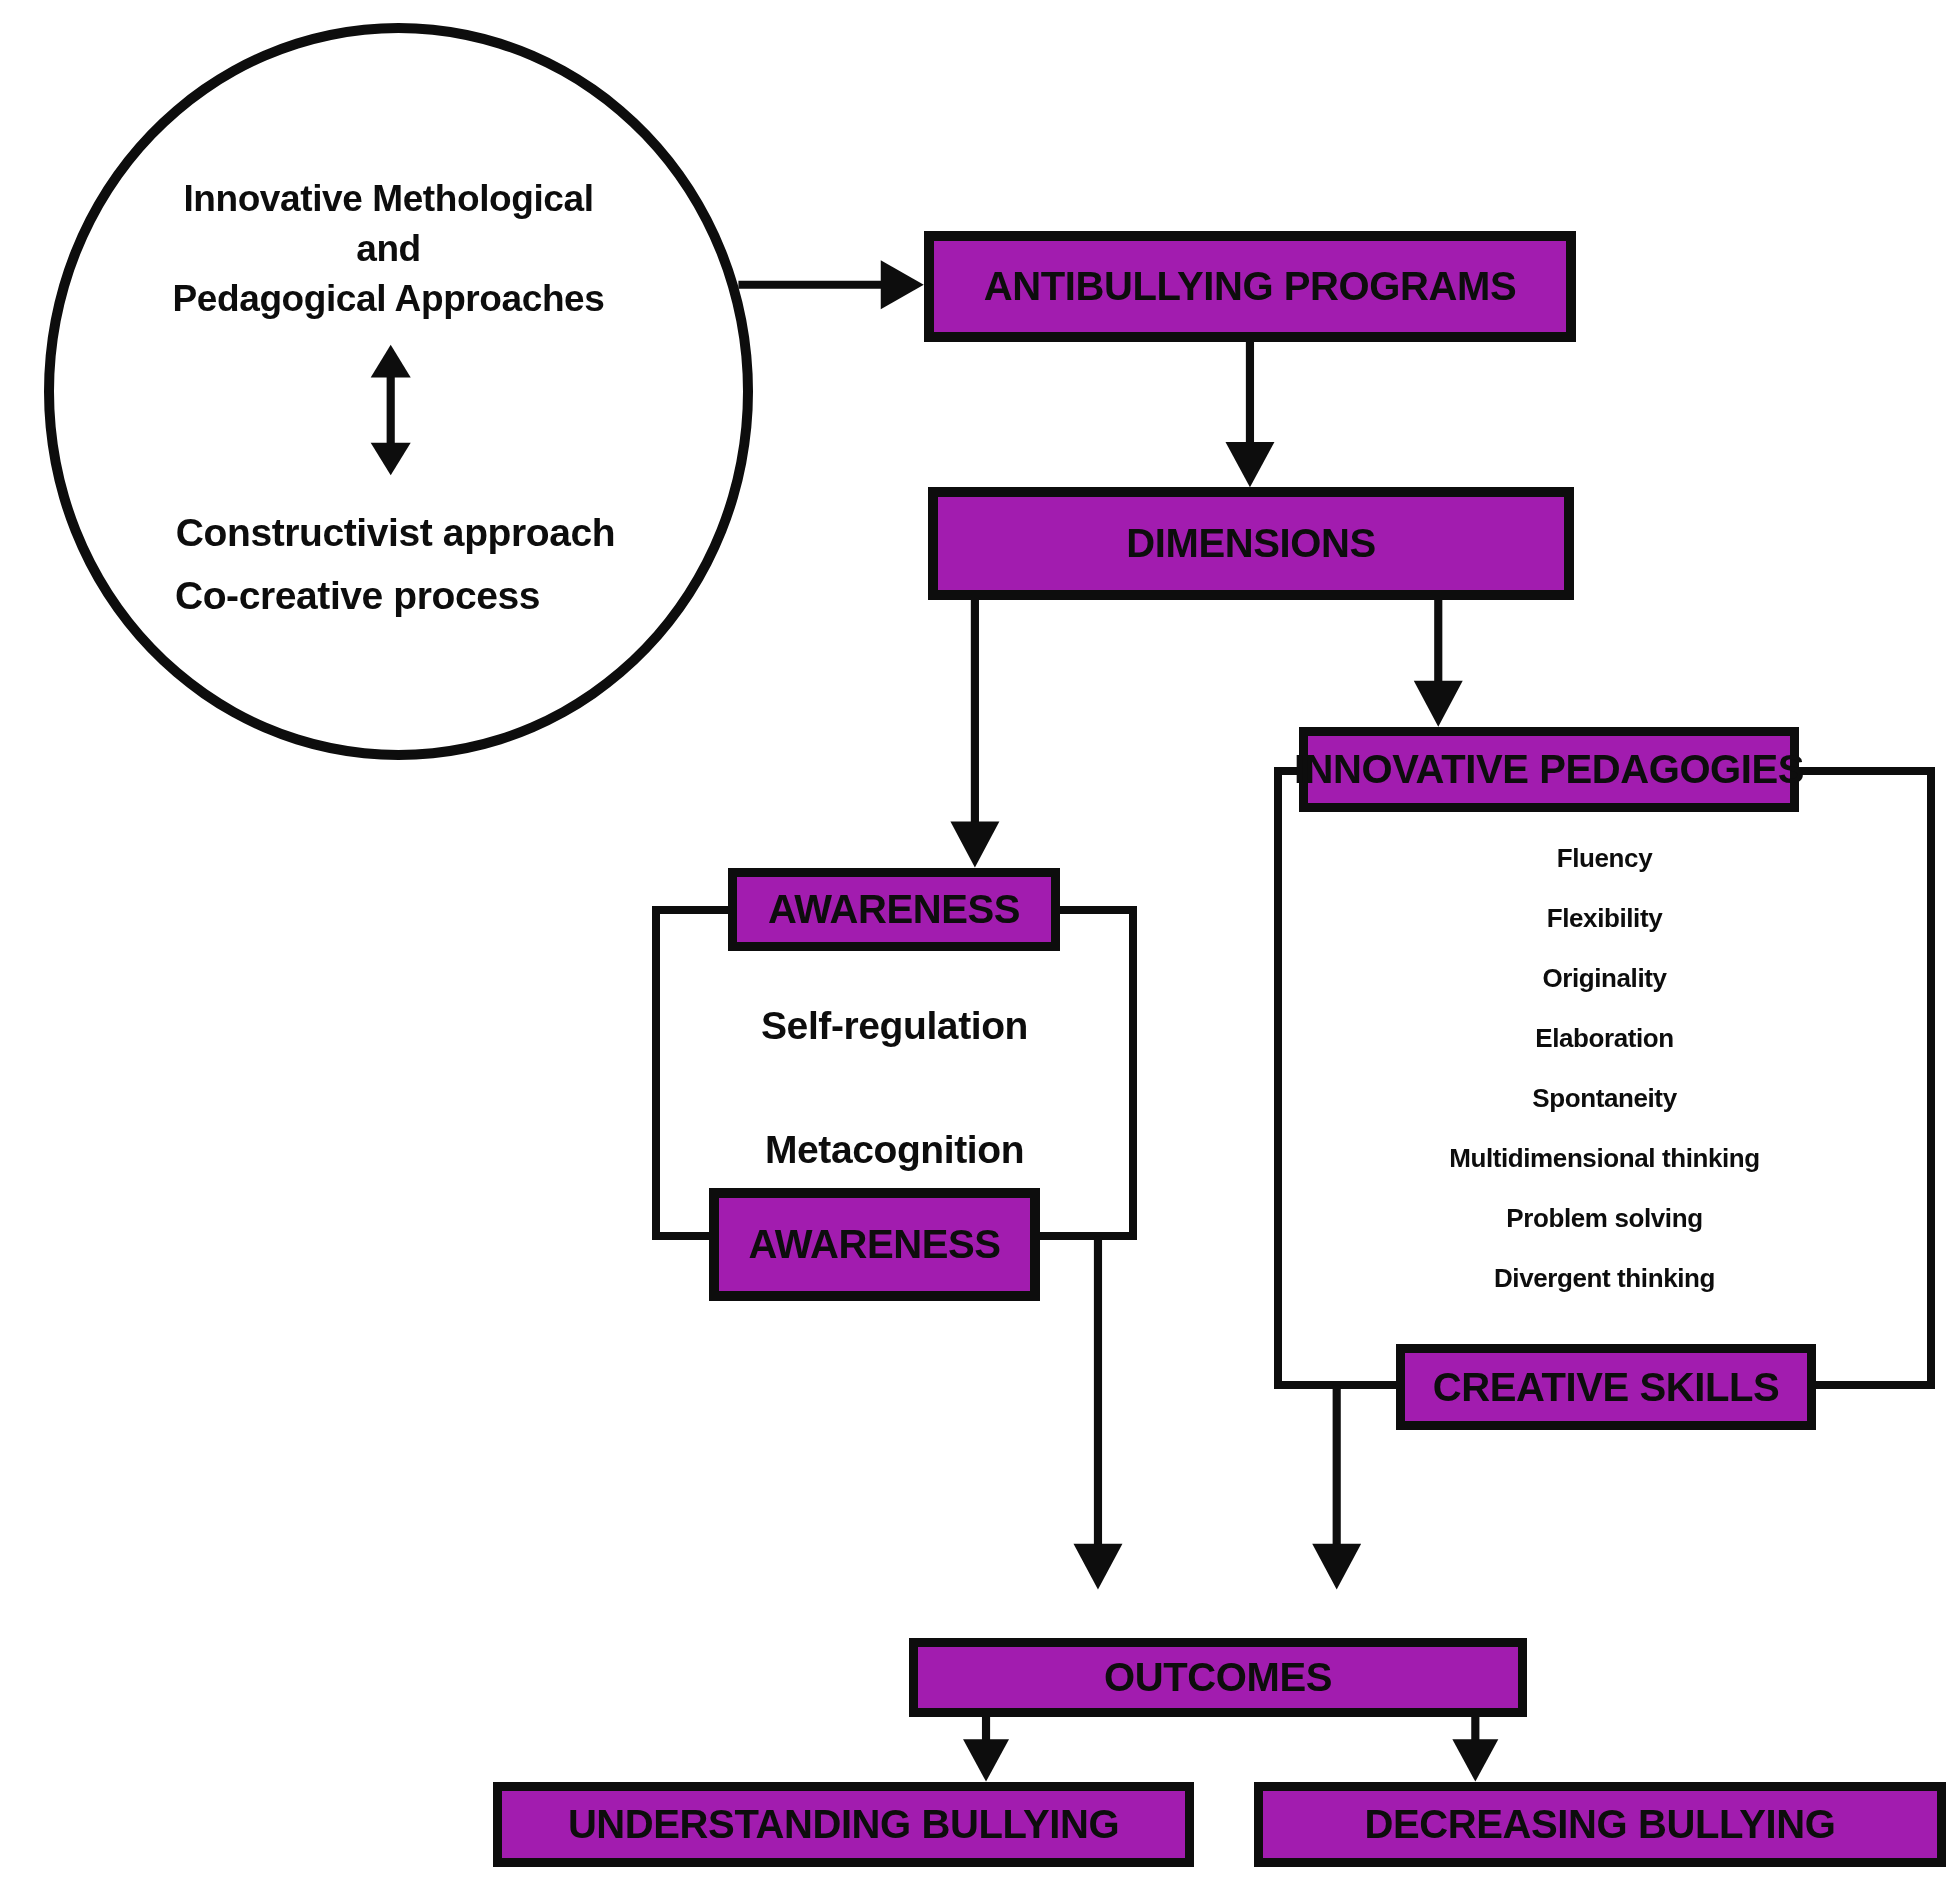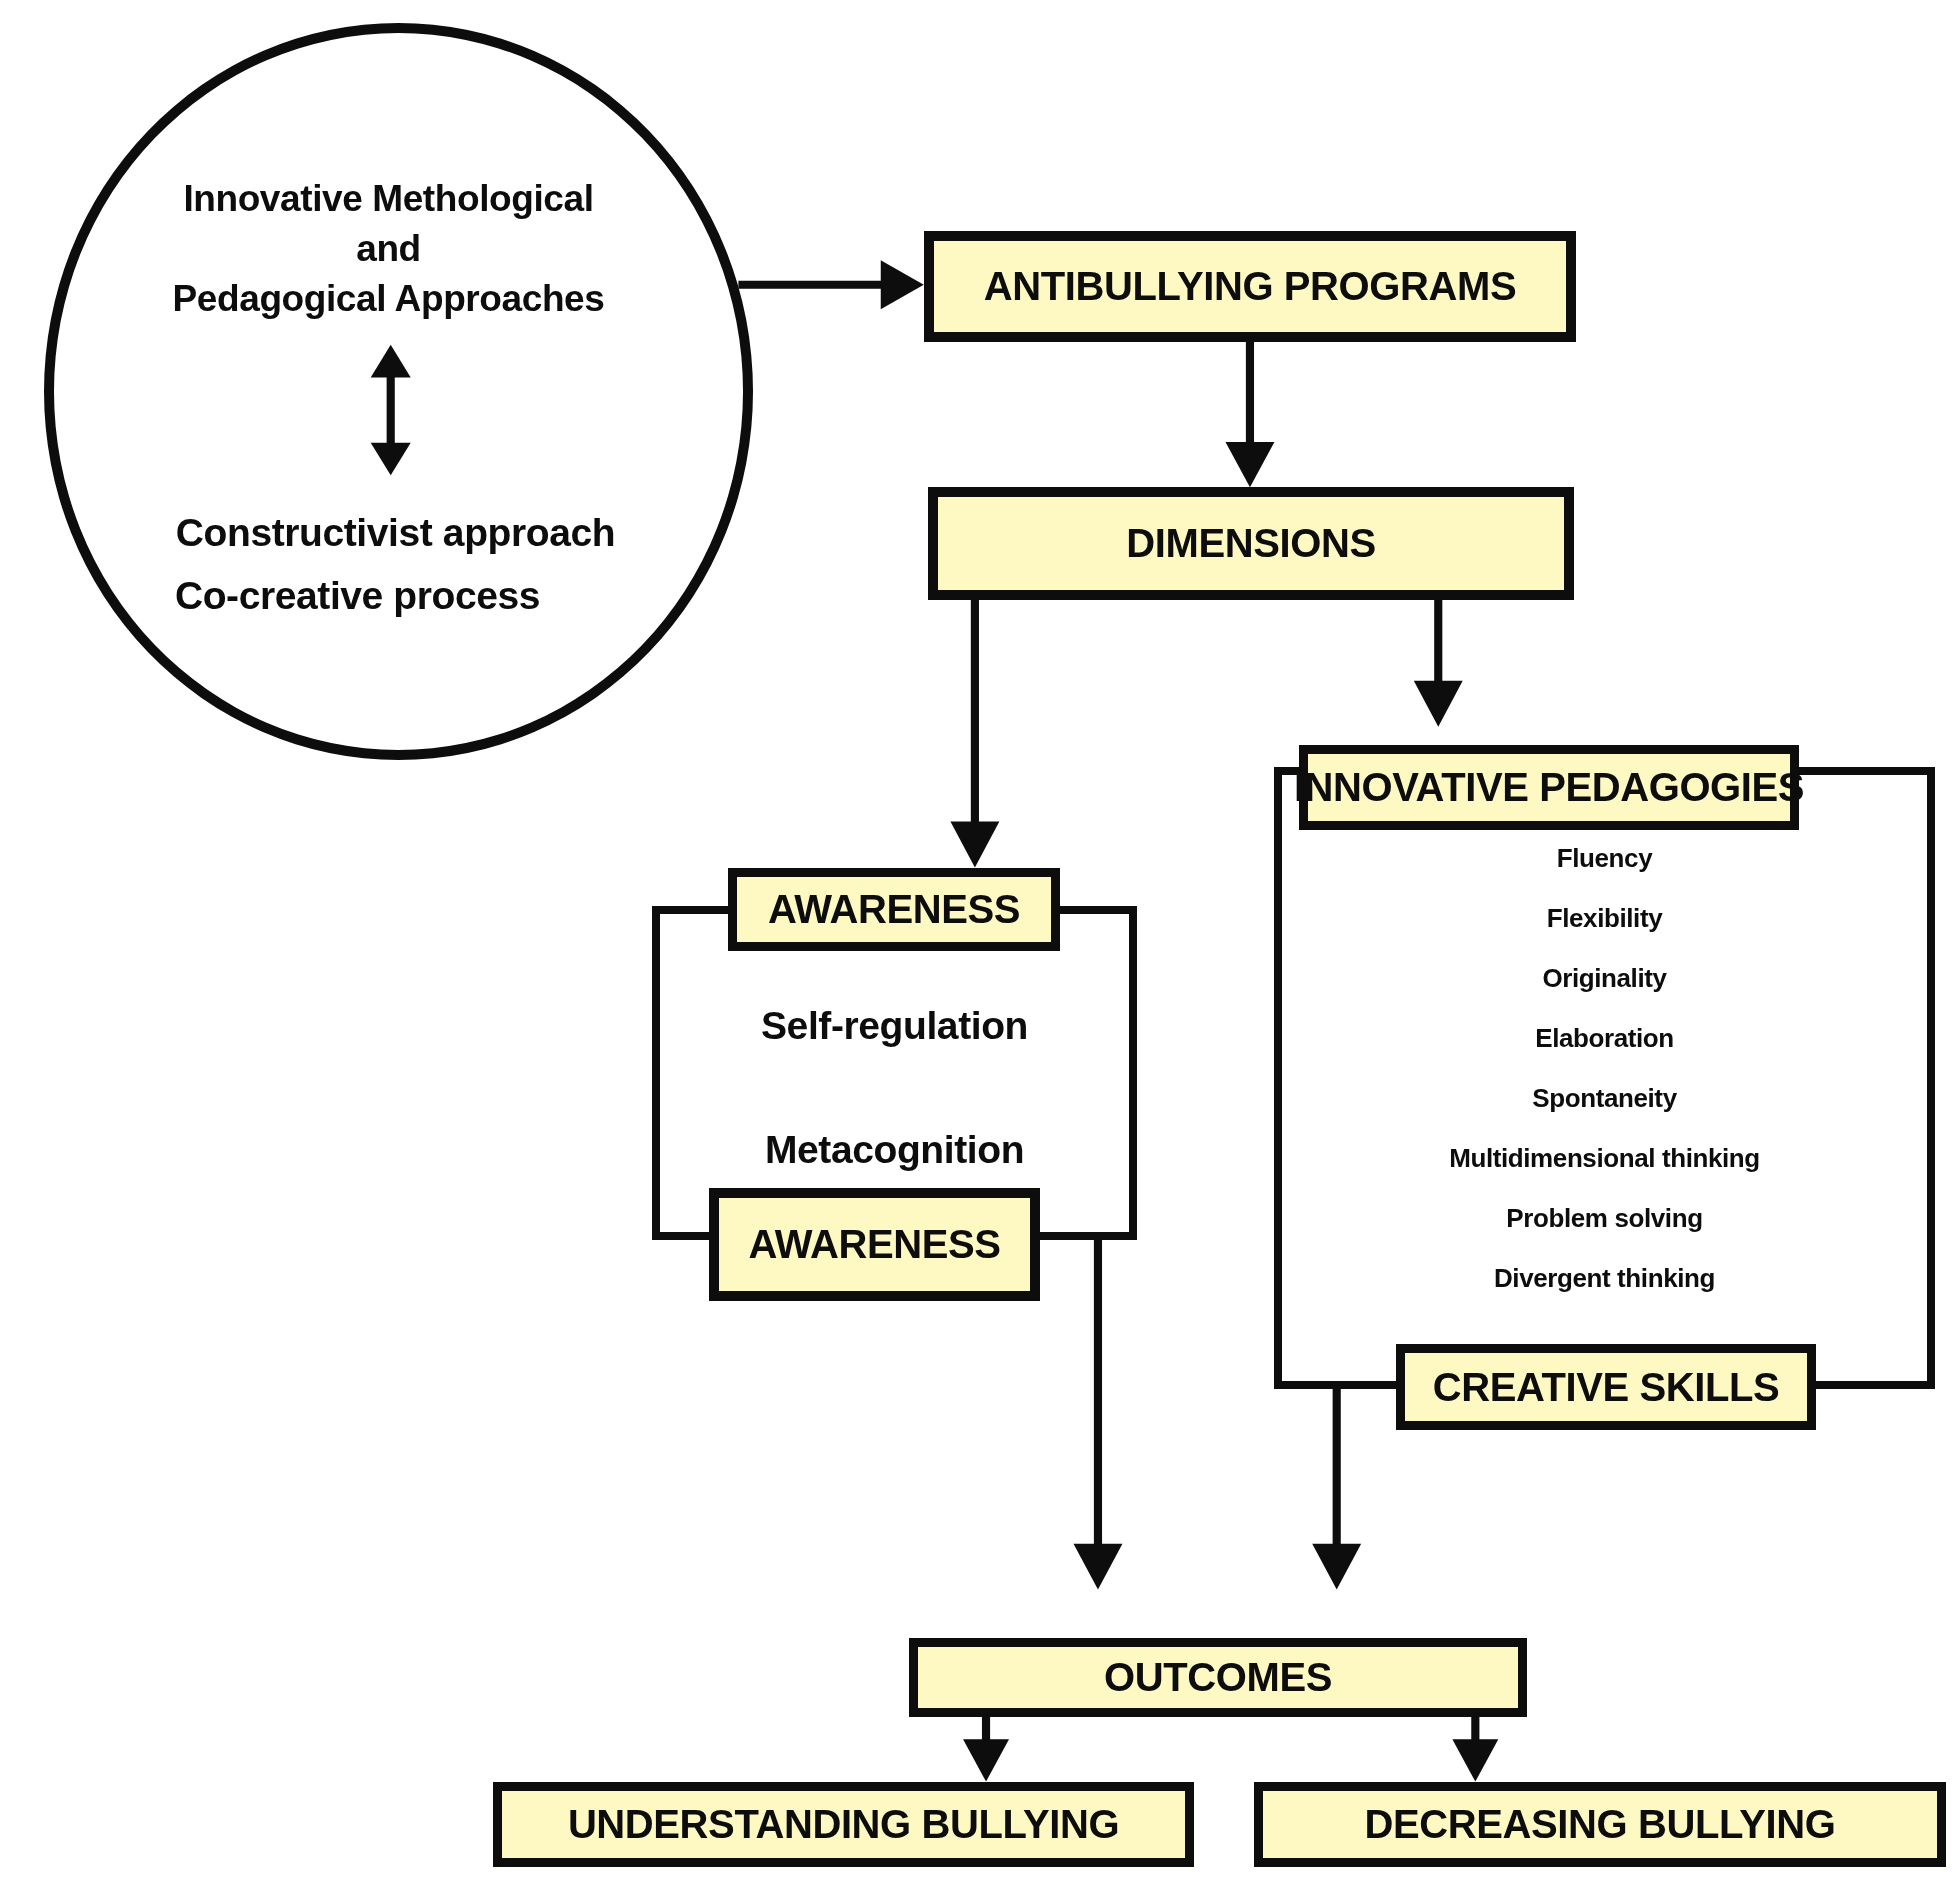--- a/index.html
+++ b/index.html
@@ -42,36 +42,36 @@
     font-weight: 700;
     font-size: 39px;
     letter-spacing: -0.4px;
     white-space: nowrap;
   }
   .bubble-item.first  { left: 99px; top: 512px; }
   .bubble-item.second { left: 61px;  top: 575px; }
 
   
   .node {
-    background: #fef9c3;
+    background: #a21caf;
     border: 9.6px solid #0d0d0d;
     box-sizing: border-box;
     display: flex; align-items: center; justify-content: center;
     font-weight: 700;
     letter-spacing: -0.4px;
     white-space: nowrap;
     z-index: 3;
   }
   .node.caps { font-size: 40px; }
 
   .node-antibullying { left: 924px; top: 231px;  width: 652px; height: 111px; border-width: 10.4px; font-size: 42px; }
   .node-dimensions   { left: 928px; top: 487px;  width: 646px; height: 113px; border-width: 10.4px; font-size: 42px; }
   .node-reflection   { left: 728px;  top: 868px; width: 332px; height: 83px; }
   .node-awareness    { left: 709px;  top: 1188px; width: 331px; height: 113px; border-width: 10.4px; }
-  .node-innovative   { left: 1299px; top: 727px;  width: 500px; height: 85px; margin-top: 18px; }
+  .node-innovative   { left: 1299px; top: 727px;  width: 500px; height: 85px; }
   .node-creative     { left: 1396px; top: 1344px; width: 420px; height: 86px; font-size: 39px; }
   .node-outcomes     { left: 909px; top: 1590px; width: 618px; height: 79px; border-width: 9px; margin-top: 48px; }
   .node-understanding{ left: 493px;  top: 1782px; width: 701px; height: 85px; }
   .node-decreasing   { left: 1254px; top: 1782px; width: 692px; height: 85px; }
 
   
   .group {
     border: 8.2px solid #0d0d0d;
     box-sizing: border-box;
     background: transparent;

